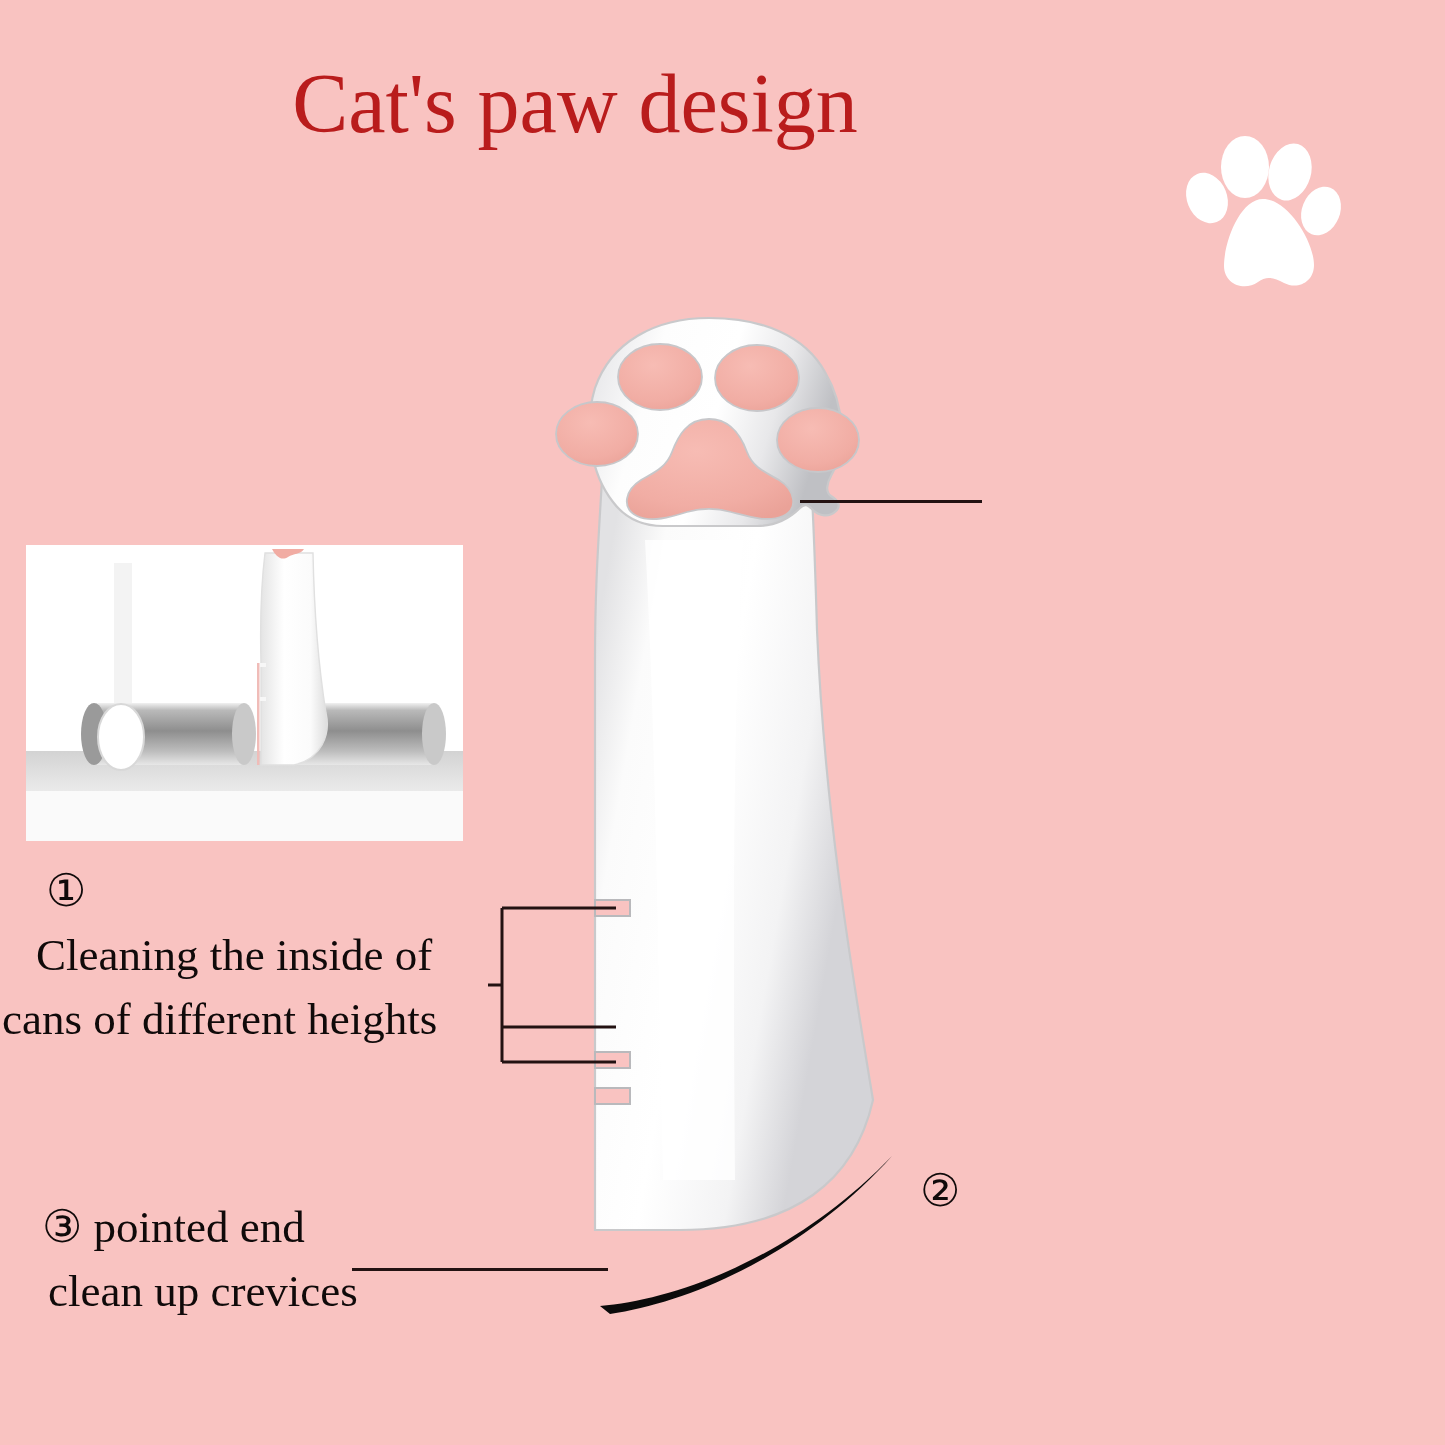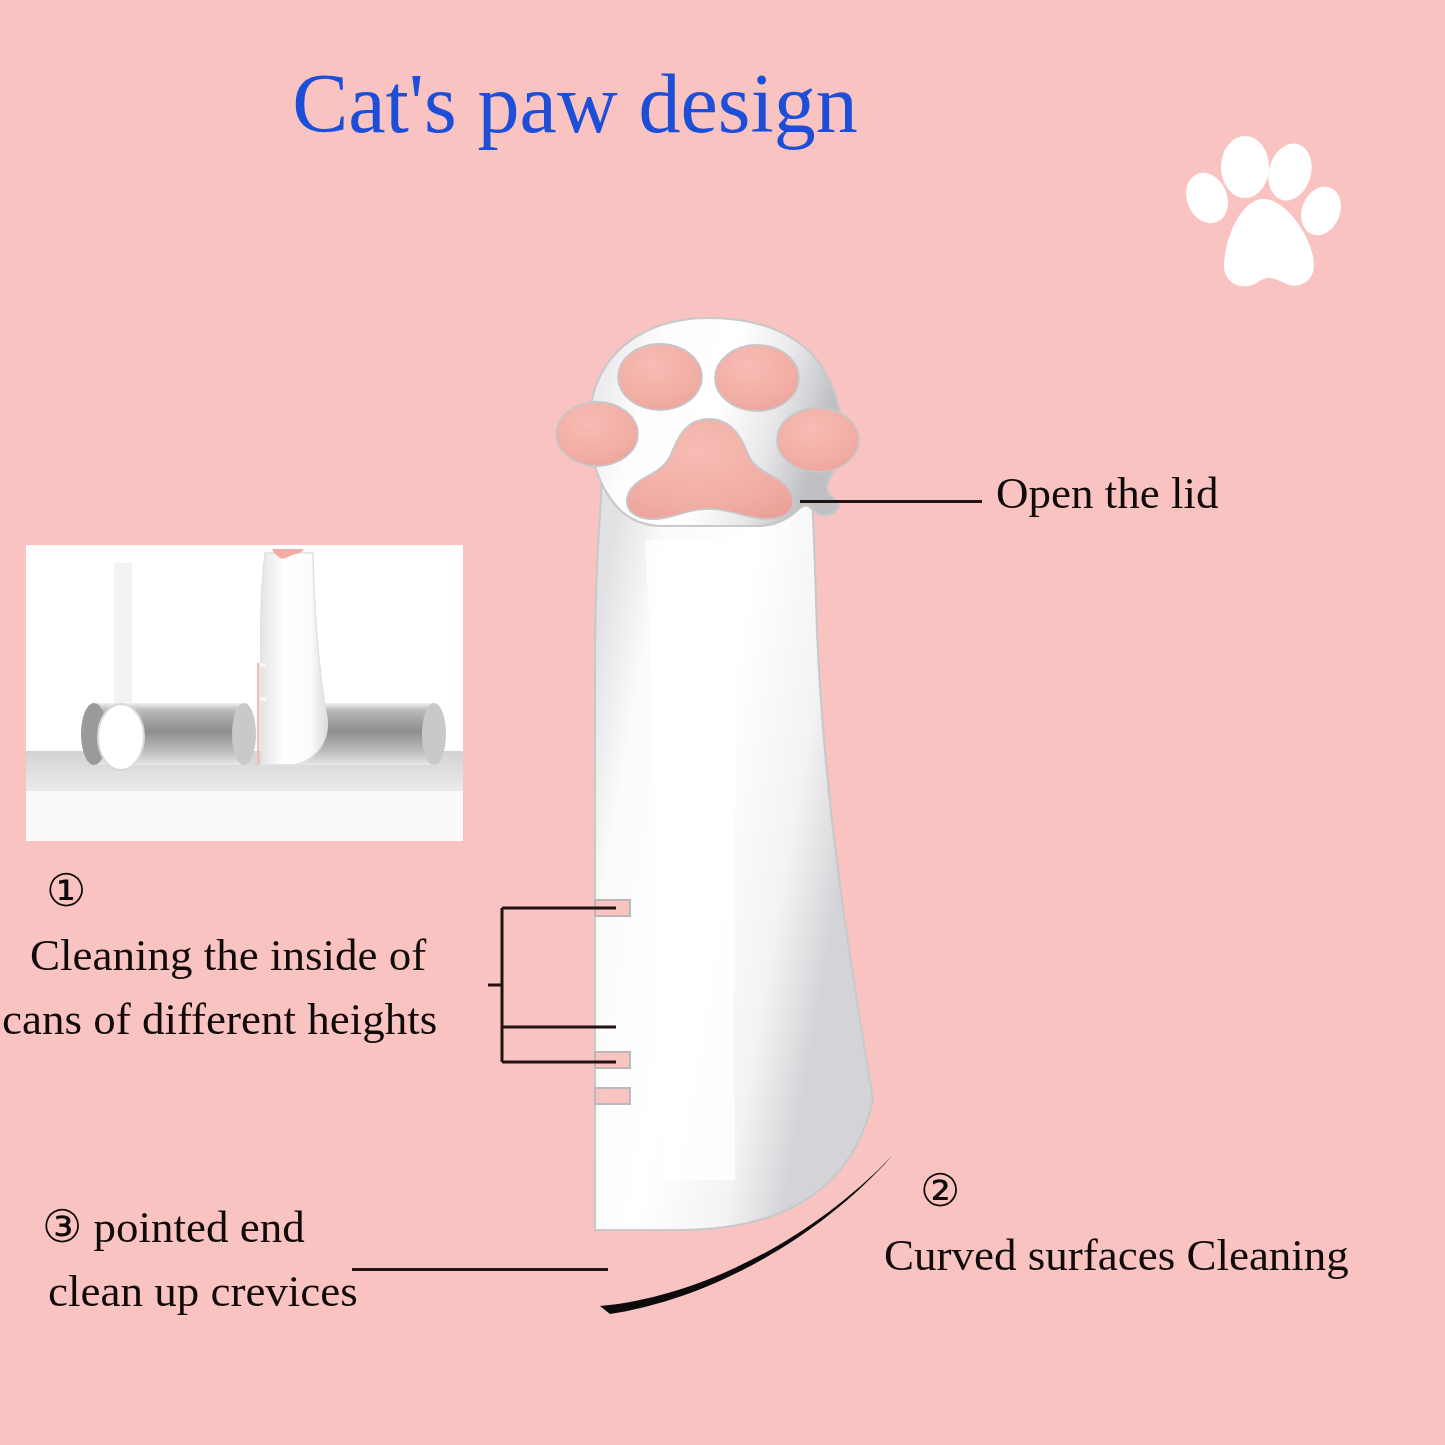--- a/index.html
+++ b/index.html
@@ -19,21 +19,21 @@
 
   
   .headline {
     position: absolute;
     left: 0;
     width: 1150px;
     text-align: center;
     font-size: 84px;
     line-height: 1.0;
     letter-spacing: 0px;
-    color: #1d4ed8;
+    color: #b91c1c;
     white-space: nowrap;
   }
   #headline-1 { top: 62px; }
   #headline-2 { top: 180px; }
 
   
   #paw-logo {
     position: absolute;
     left: 1178px;
     top: 132px;
@@ -76,21 +76,21 @@
   #callout-step1      { left: 24px;  top: 860px; }
   #callout-step3      { left: 42px;  top: 1196px; }
   #callout-step2      { left: 884px; top: 1160px; }
 
   .circled-num {
     font-size: 45px;
   }
   .callout .line-2 { display:block; }
 
   #callout-step1 .num-row { margin-left: 22px; }
-  #callout-step1 .line-a  { margin-left: 6px; }
+  #callout-step1 .line-a  { margin-left: 12px; }
   #callout-step1 .line-b  { margin-left: -22px; }
 
   #callout-step3 .num-row { display:inline; }
   #callout-step3 .line-b  { margin-left: 6px; }
 
   #callout-step2 .num-row { margin-left: 36px; }
 
   
   .leader {
     position: absolute;
@@ -278,23 +278,20 @@
         <path d="M246 4 C 250 12, 256 16, 262 12 C 268 8, 274 10, 278 4 Z" fill="#f1aca3"></path>
         <rect x="234" y="118" width="6" height="4" fill="#f7f7f7"></rect>
         <rect x="234" y="152" width="6" height="4" fill="#f7f7f7"></rect>
       </g>
 
       <rect x="231" y="118" width="2.5" height="102" fill="#f0bcb8"></rect>
     </svg>
   </div>
 
   <div class="leader" id="leader-open-lid"></div>
-  <div class="callout" id="callout-open-lid">
-    <span>Open the lid</span>
-  </div>
 
   <div class="callout" id="callout-step1">
     <span class="circled-num num-row">①</span>
     <span class="line-2 line-a">Cleaning the inside of</span>
     <span class="line-2 line-b">cans of different heights</span>
   </div>
 
   <div id="bracket-step1">
     <svg viewBox="0 0 130 160" xmlns="http://www.w3.org/2000/svg">
       <g stroke="#231212" stroke-width="3" fill="none">
@@ -315,16 +312,15 @@
   </div>
 
   <div id="arc-step2">
     <svg viewBox="0 0 310 170" xmlns="http://www.w3.org/2000/svg">
       <path d="M4 158 C 80 152, 200 108, 296 8
                C 210 104, 96 154, 14 166 Z" fill="#0b0b0b"></path>
     </svg>
   </div>
   <div class="callout" id="callout-step2">
     <span class="circled-num num-row">②</span>
-    <span class="line-2">Curved surfaces Cleaning</span>
   </div>
 
 </div>
 
 </body></html>

